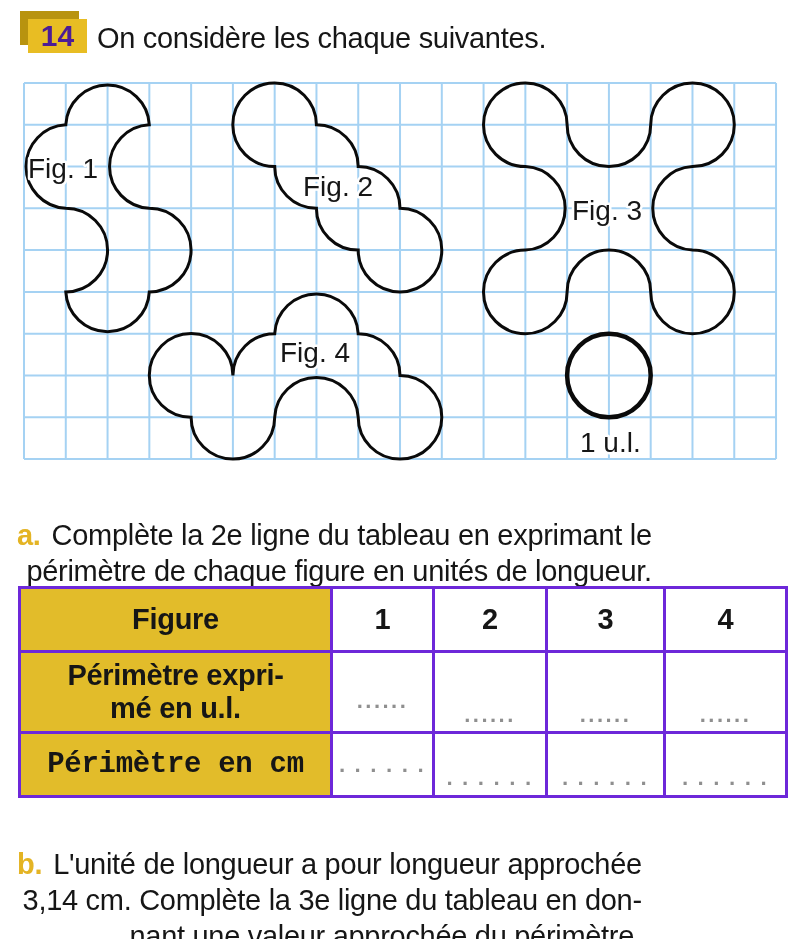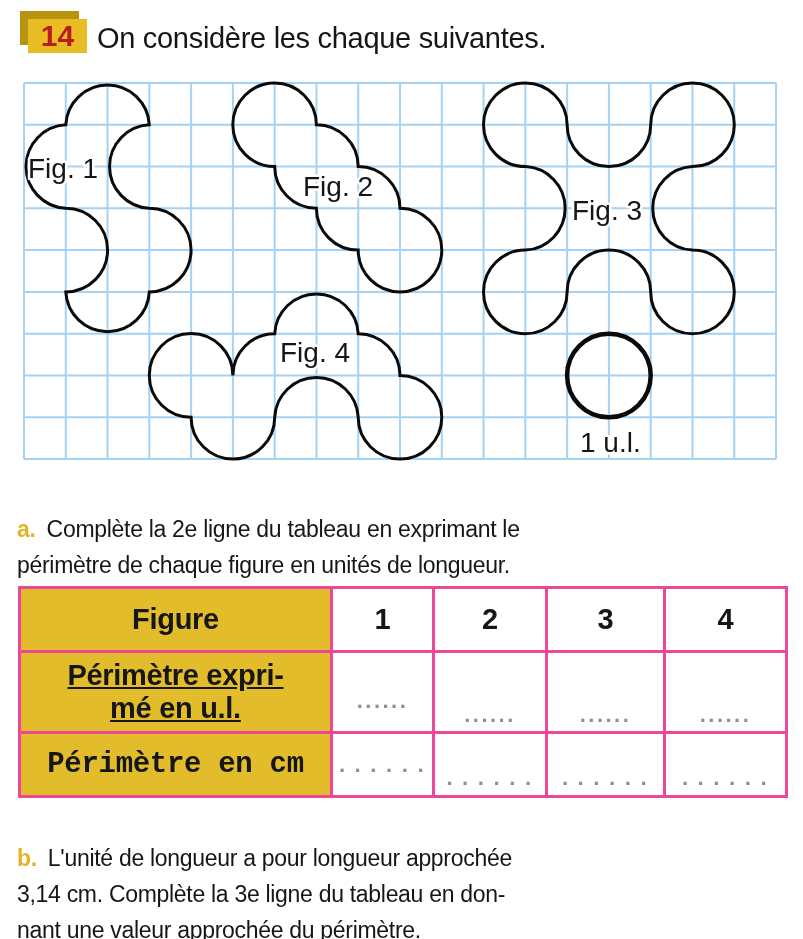--- a/index.html
+++ b/index.html
@@ -7,50 +7,50 @@
     width:803px;height:939px;position:relative;background:#ffffff;
     font-family:"Liberation Sans",sans-serif;color:#161616;overflow:hidden;
   }
   .abs{position:absolute;}
 
   
   .badge-shadow{left:20px;top:11px;width:59px;height:34px;background:#b8930f;}
   .badge{
     left:28px;top:19px;width:59px;height:34px;background:#e8bd23;
     display:flex;align-items:center;justify-content:center;
-    color:#b91c1c;font-weight:bold;font-size:30px;
+    color:#4c1d95;font-weight:bold;font-size:30px;
   }
   .title{left:97px;top:22px;font-size:29px;letter-spacing:-0.3px;white-space:pre;}
 
   
   #diagram{left:0;top:0;width:803px;height:475px;}
   #diagram path.fig{fill:none;stroke:#0a0a0a;stroke-width:3;}
   #diagram circle.unit{fill:none;stroke:#0a0a0a;stroke-width:4.5;}
   #diagram text{
     font-family:"Liberation Sans",sans-serif;font-size:28px;fill:#161616;
     paint-order:stroke;stroke:#ffffff;stroke-width:5px;stroke-linejoin:round;
   }
 
   
-  .question{font-size:23px;line-height:36px;letter-spacing:-0.3px;white-space:pre;}
+  .question{font-size:29px;line-height:36px;letter-spacing:-0.3px;white-space:pre;text-align:right;}
   .q-a{left:17px;top:488px;}
   .q-b{left:17px;top:817px;}
   .marker{color:#e4b424;font-weight:bold;margin-right:11px;}
 
   
   table.peri{
     left:18px;top:586px;width:767px;border-collapse:collapse;table-layout:fixed;
   }
   table.peri td,table.peri th{
-    border:3px solid #ec4899;padding:0;text-align:center;vertical-align:middle;
+    border:3px solid #6d28d9;padding:0;text-align:center;vertical-align:middle;
     font-size:29px;font-weight:bold;letter-spacing:-0.3px;
   }
   .gold{background:#e2bc2a;}
   .lbl{white-space:pre-line;line-height:33px;}
-  tr.r1{height:64px;} tr.r2{height:81px;text-decoration:underline;} tr.r3{height:64px;font-family:Liberation Mono, monospace;}
+  tr.r1{height:64px;} tr.r2{height:81px;} tr.r3{height:64px;font-family:Liberation Mono, monospace;}
   td.dotcell{position:relative;background:#ffffff;}
   td.dotcell .dots{
     position:absolute;left:50%;transform:translateX(-50%);
     font-size:22px;font-weight:bold;letter-spacing:2.5px;color:#8f8f8f;line-height:10px;
   }
   tr.r2 td.hi .dots{bottom:25px;} tr.r2 td.lo .dots{bottom:11px;}
   tr.r3 td.hi .dots{bottom:23px;} tr.r3 td.lo .dots{bottom:10px;}
 </style>
 </head>
 <body>

